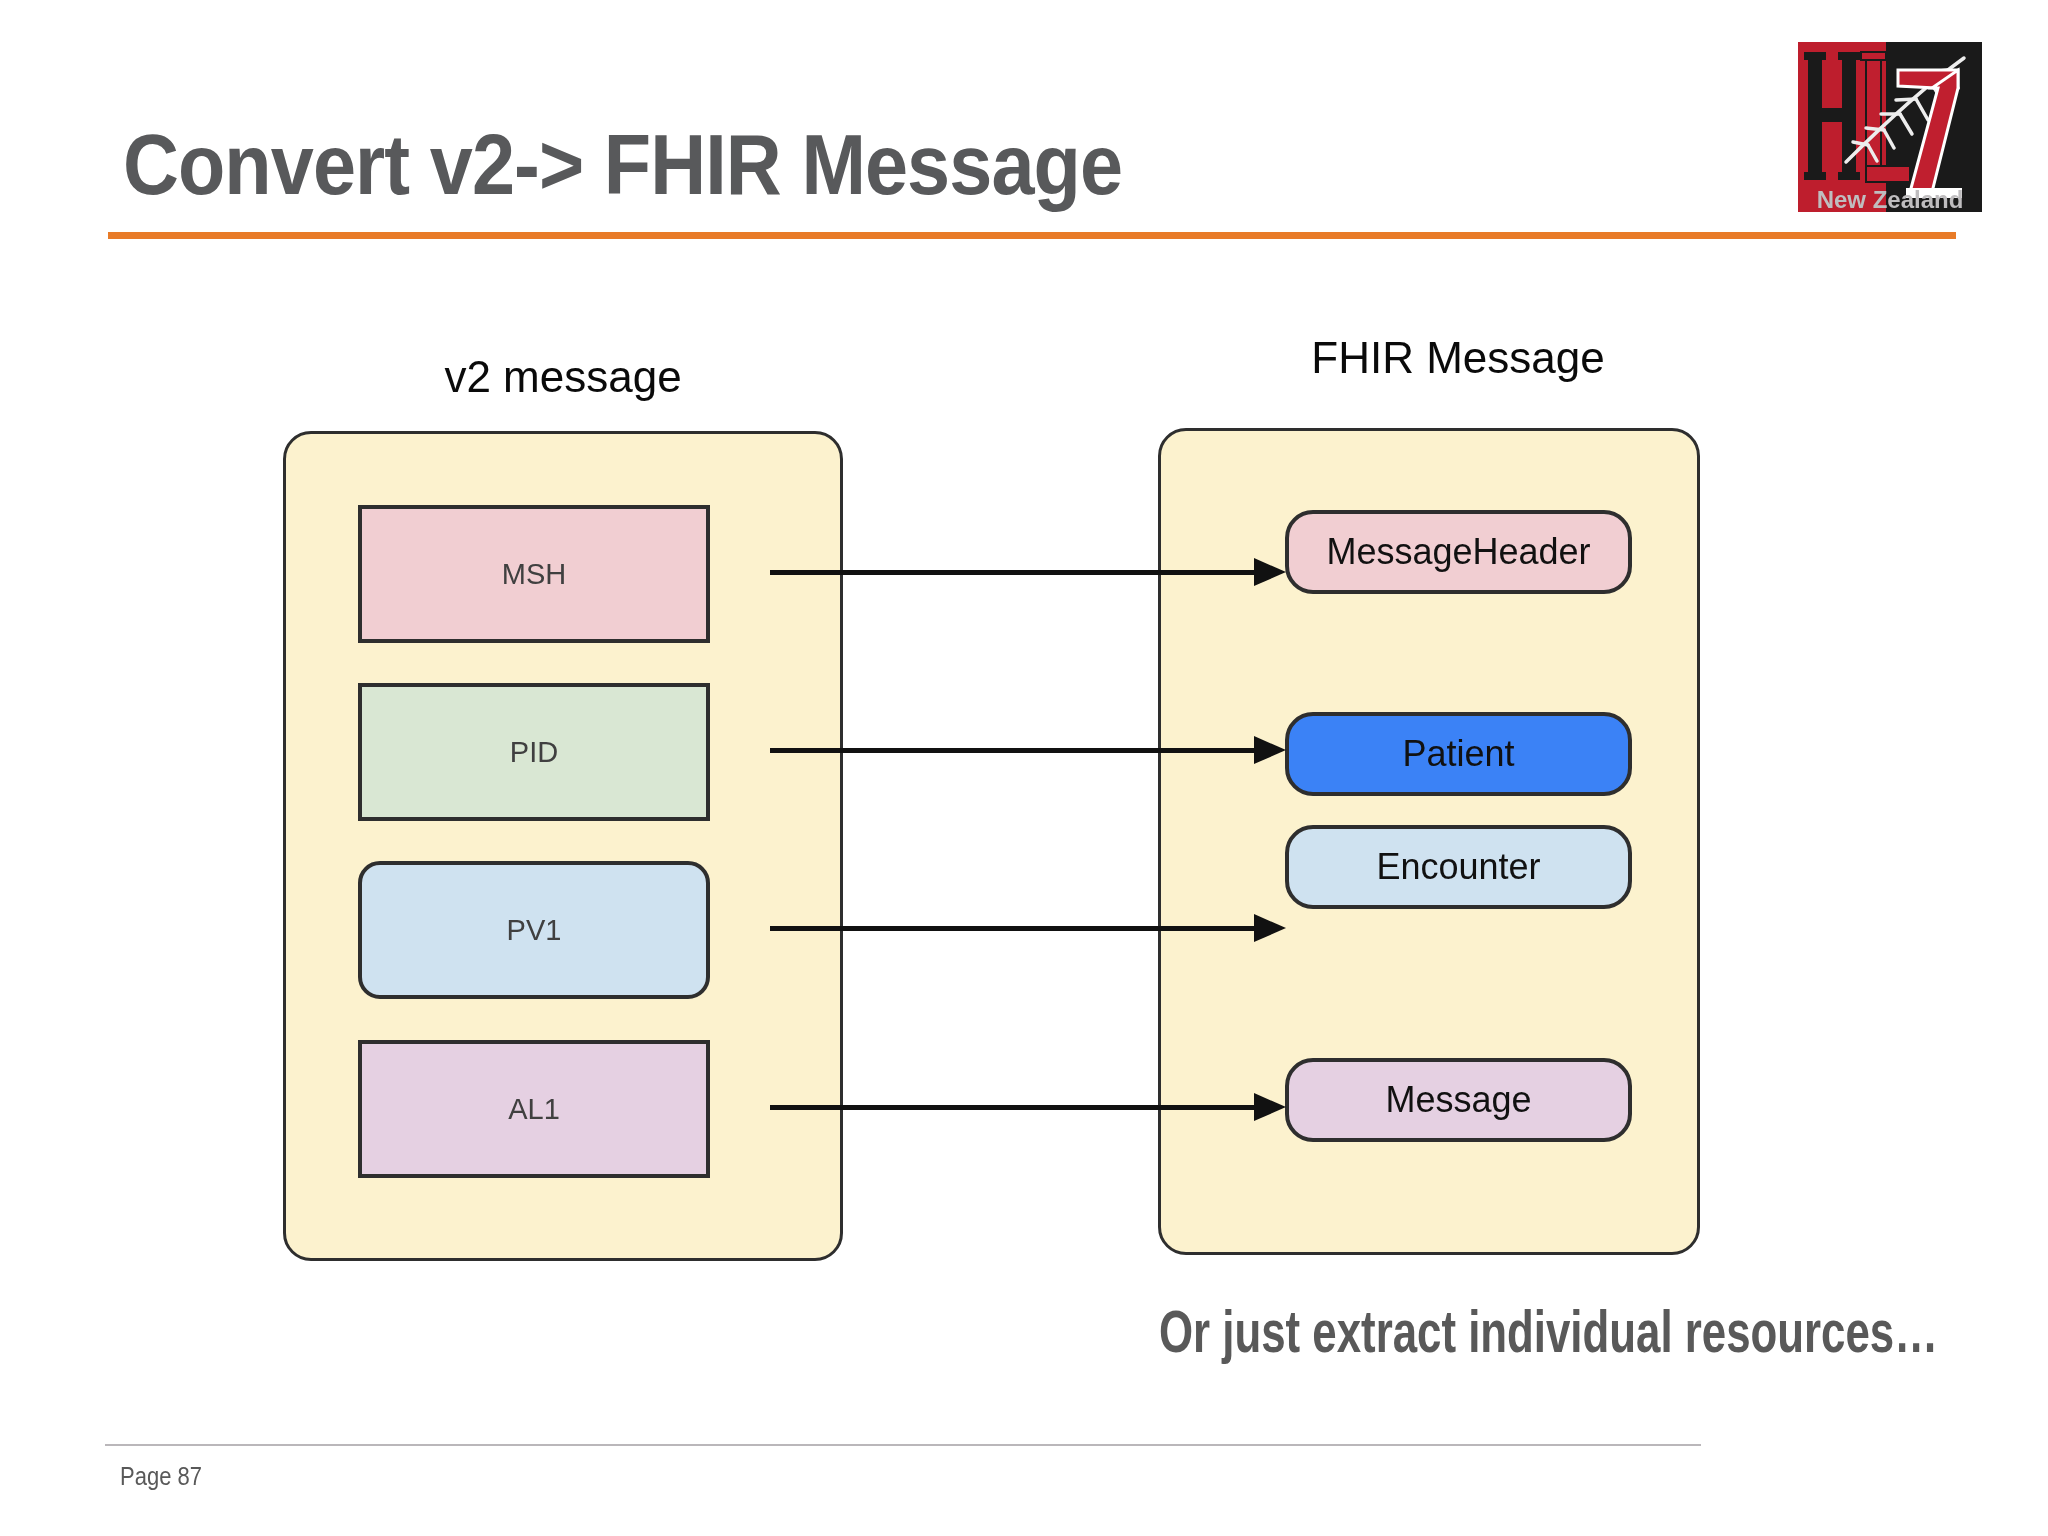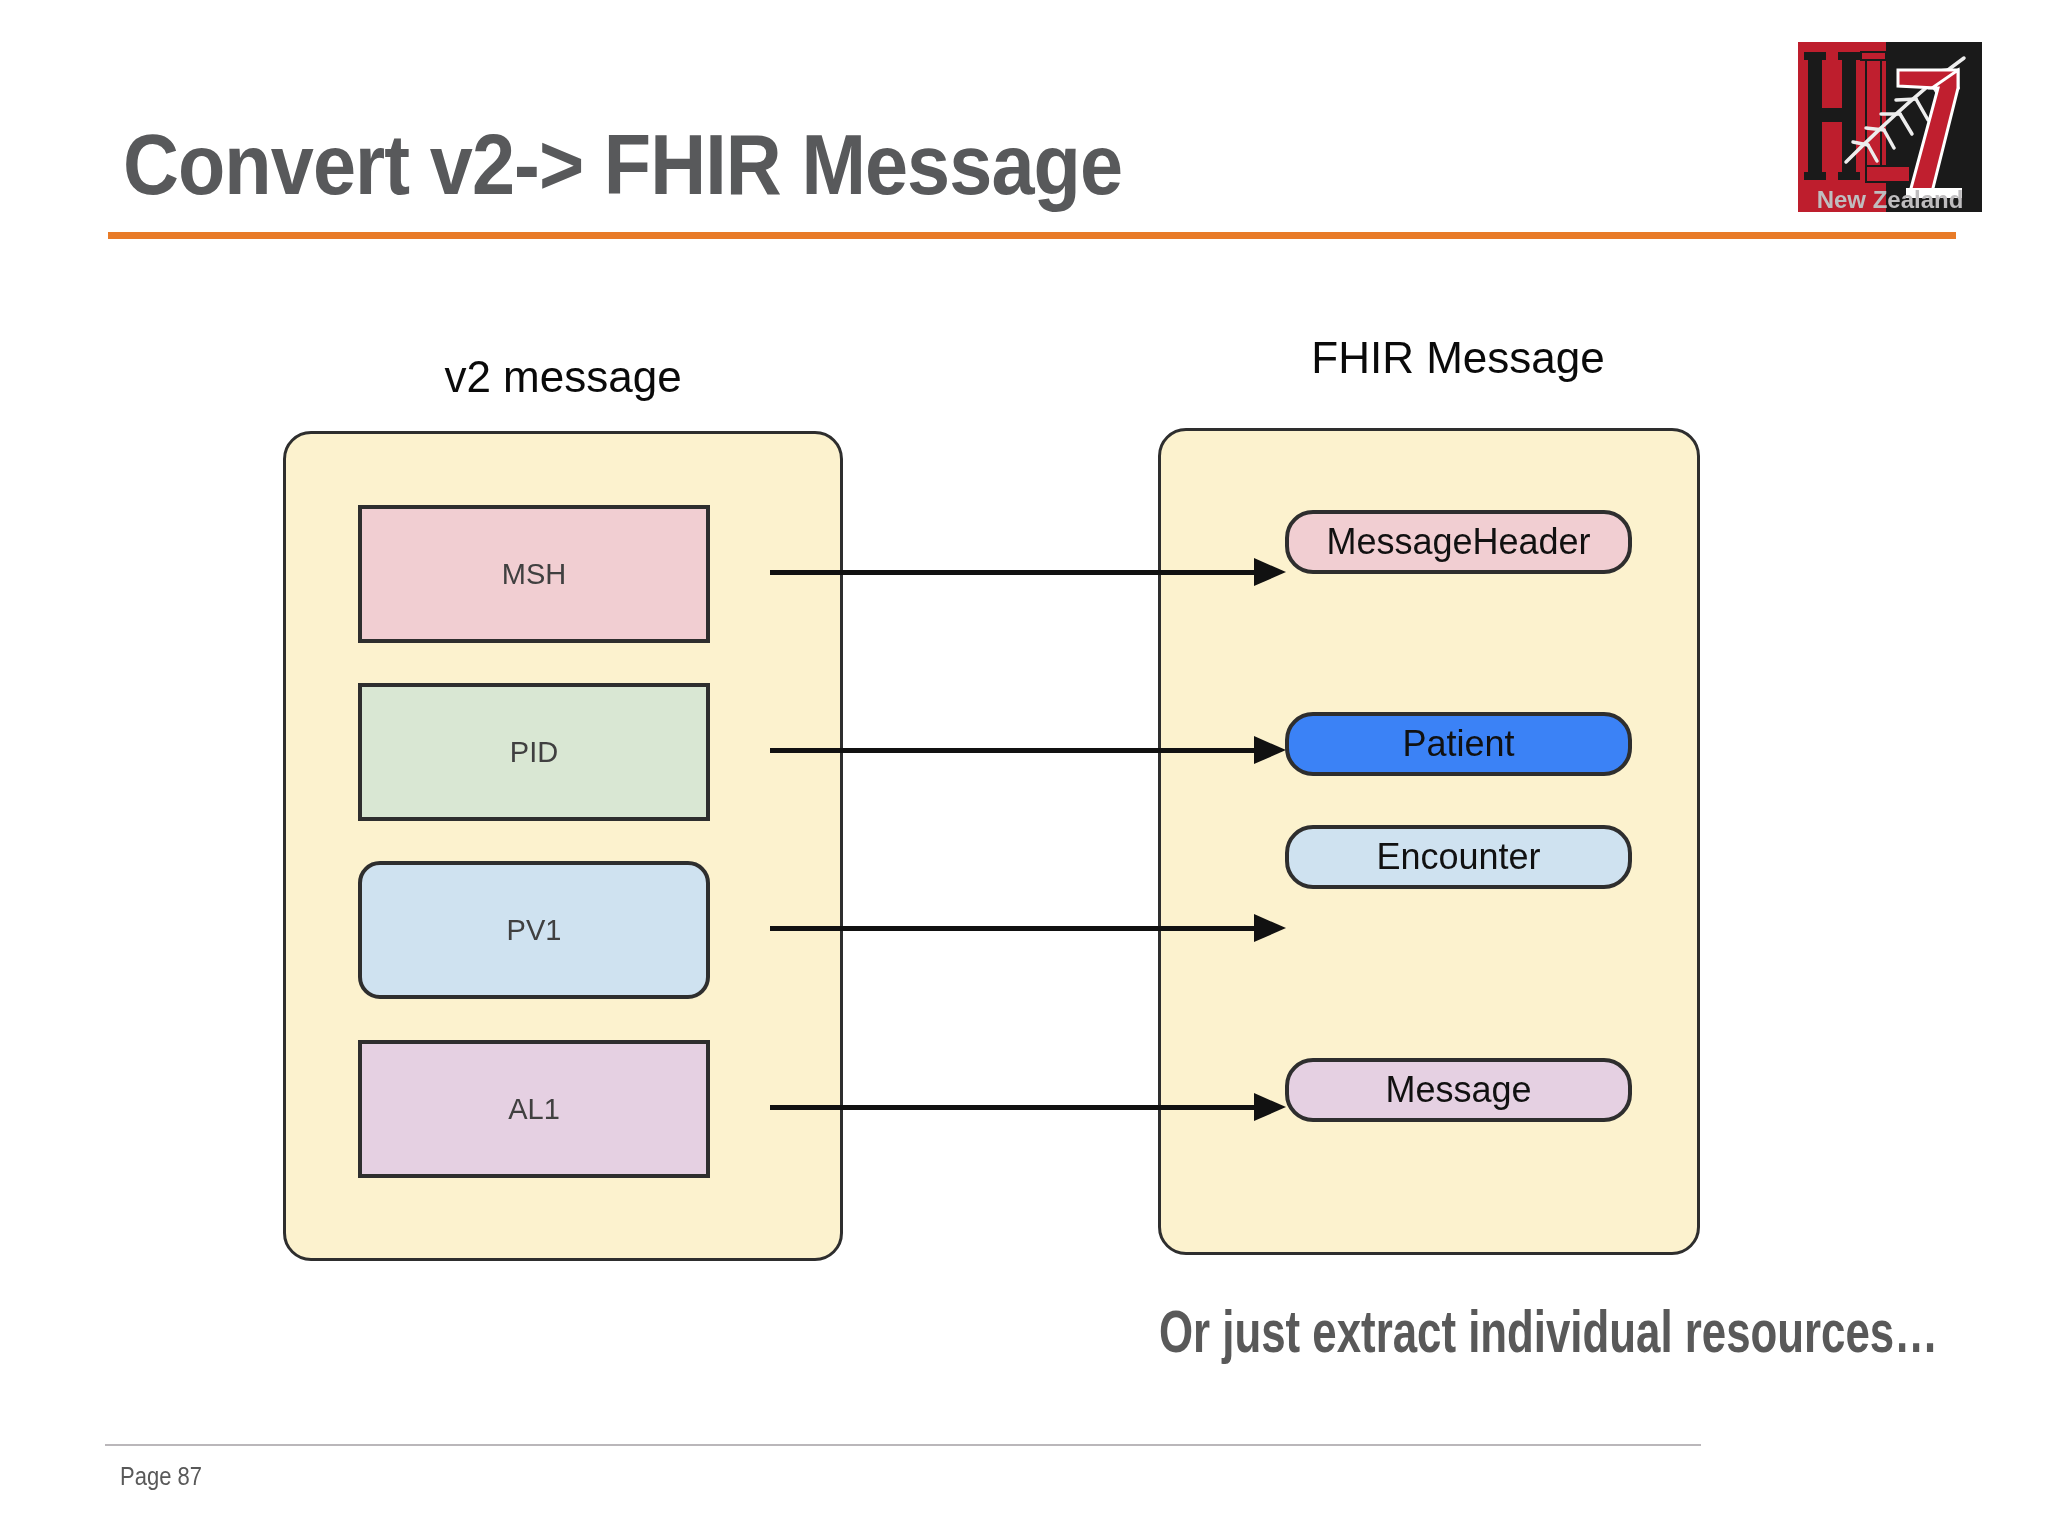--- a/index.html
+++ b/index.html
@@ -23,21 +23,21 @@
   .panel-title{
     font-size:44px;color:#0a0a0a;text-align:center;white-space:nowrap;
   }
   .panel-title-left{left:283px;top:352px;width:560px;}
   .panel-title-right{left:1185px;top:333px;width:546px;}
   .seg-box{
     left:358px;width:352px;height:138px;border:4px solid #2E2E2E;box-sizing:border-box;
     display:flex;align-items:center;justify-content:center;font-size:29px;color:#404040;
   }
   .res-pill{
-    left:1285px;width:347px;height:64px;border:4px solid #2E2E2E;box-sizing:border-box;
+    left:1285px;width:347px;height:84px;border:4px solid #2E2E2E;box-sizing:border-box;
     border-radius:28px;display:flex;align-items:center;justify-content:center;
     font-size:36px;color:#111;
   }
   .arrow-line{left:770px;width:484px;height:5px;background:#111;}
   .arrow-head{
     left:1254px;width:0;height:0;
     border-top:14px solid transparent;border-bottom:14px solid transparent;
     border-left:32px solid #111;
   }
   

